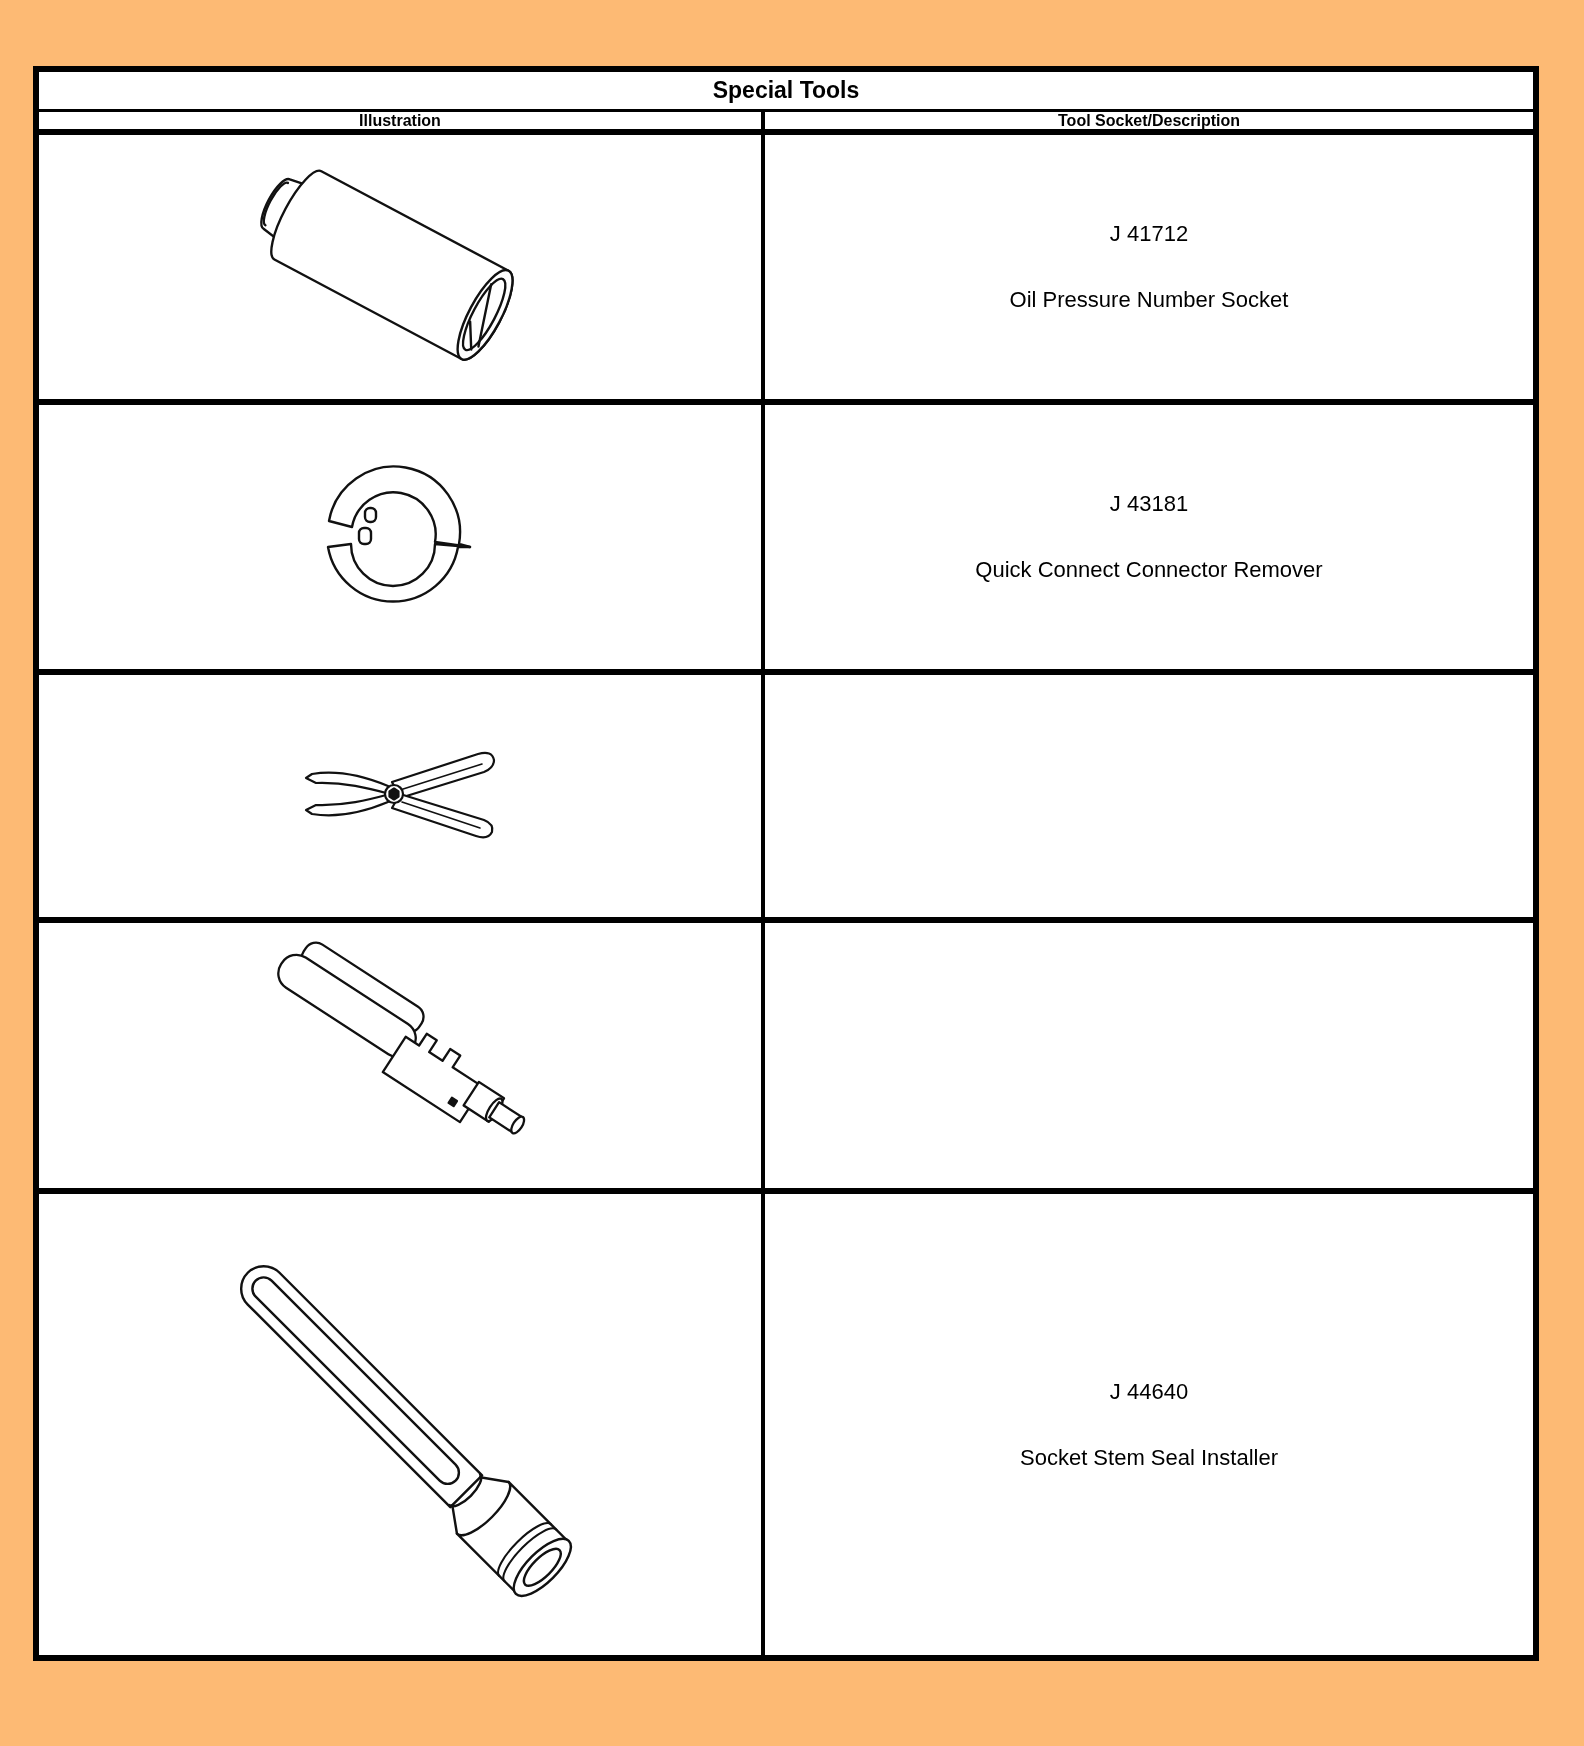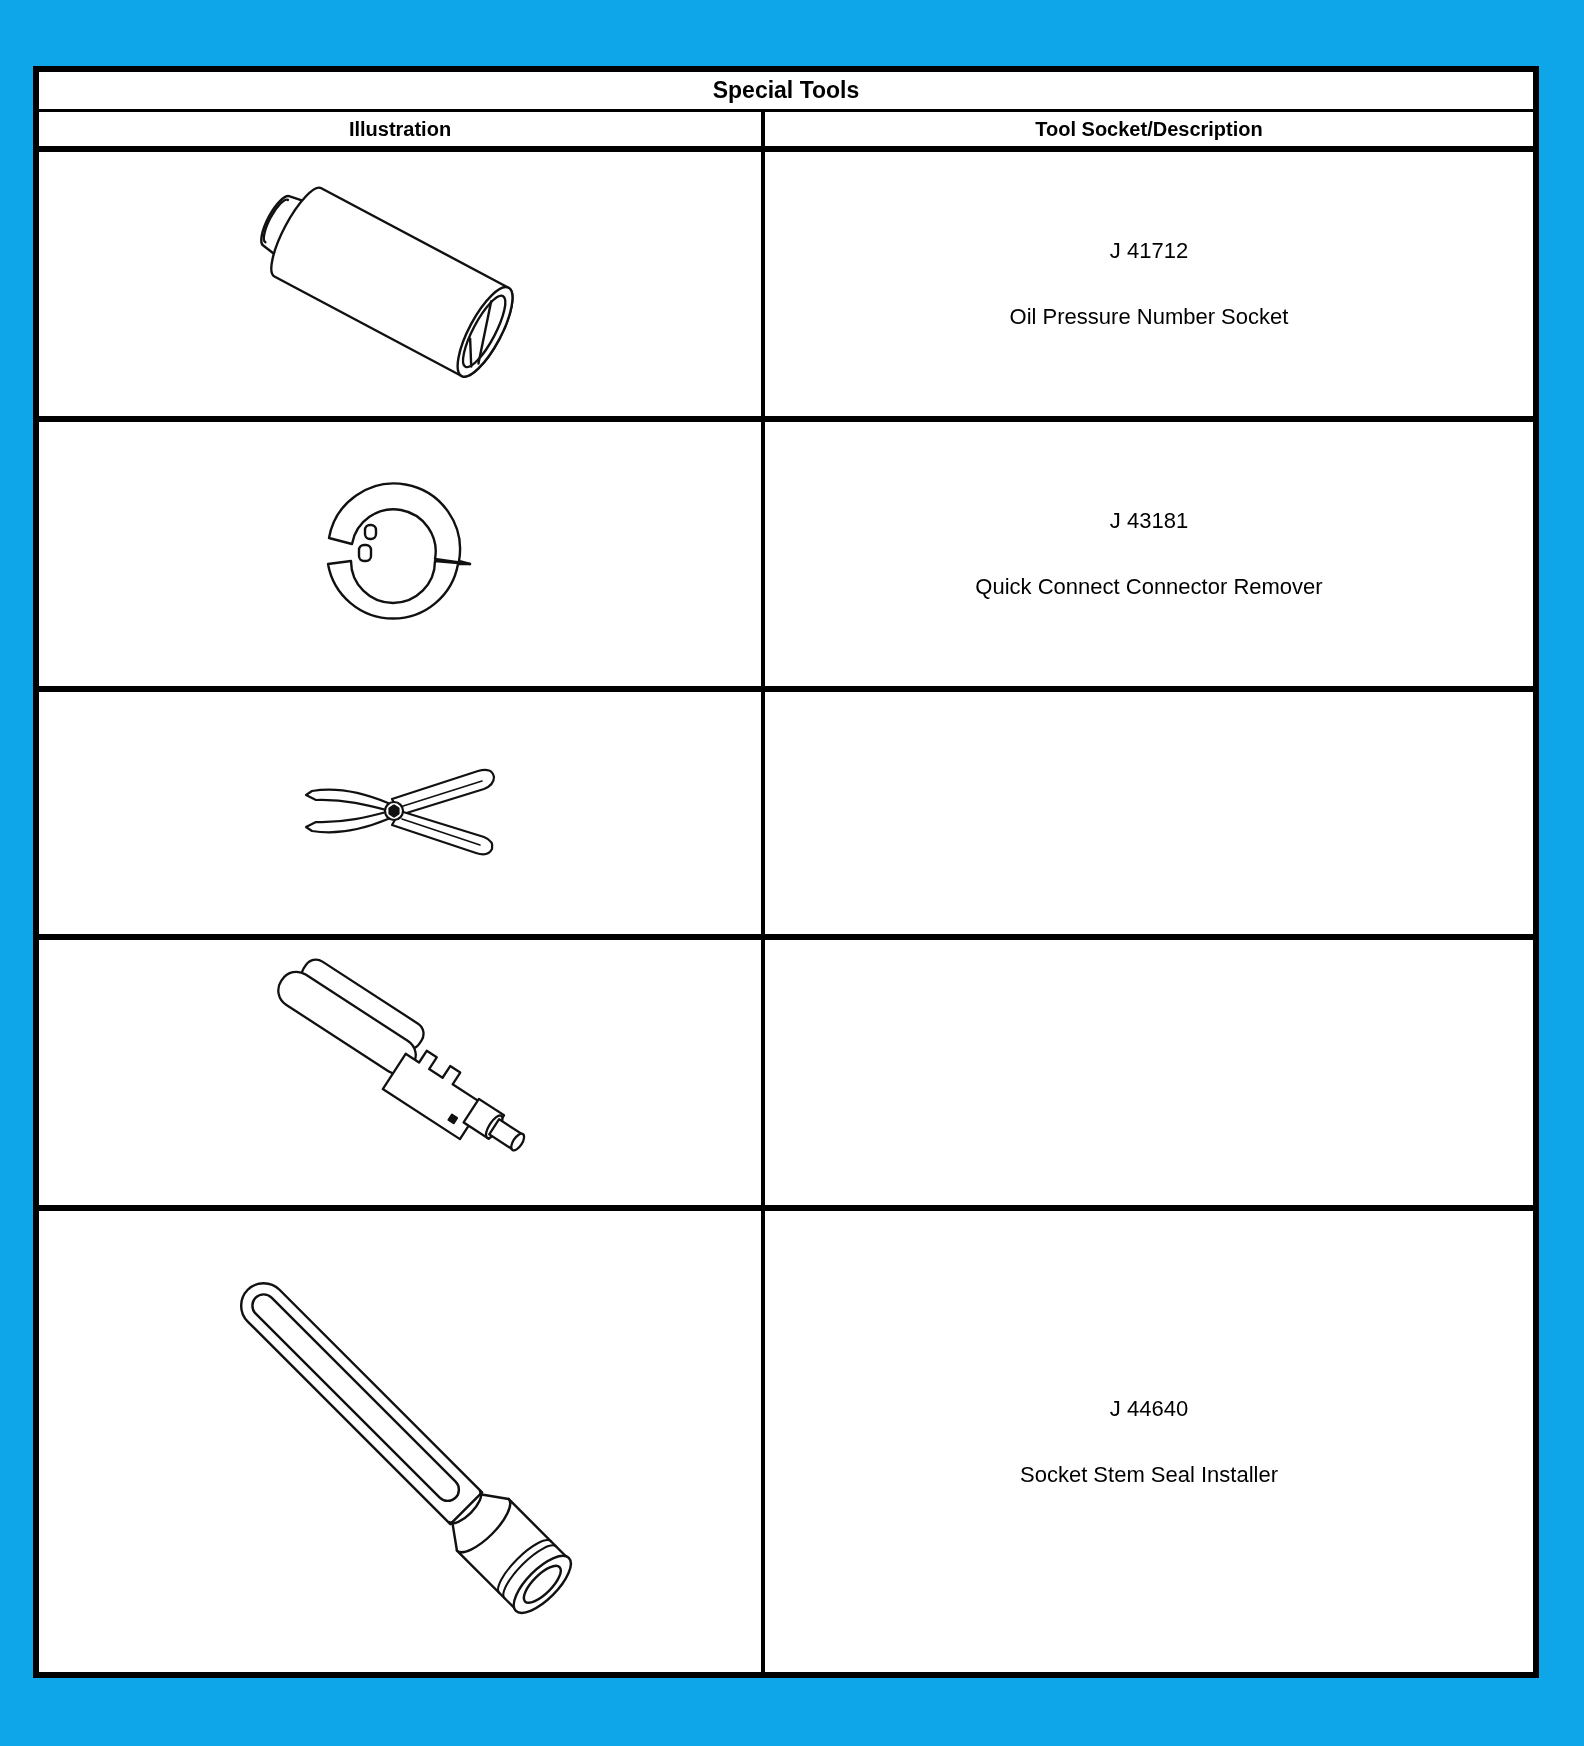--- a/index.html
+++ b/index.html
@@ -1,19 +1,19 @@
 <!DOCTYPE html>
 <html><head>
 <meta charset="utf-8">
 <style>
   html,body{margin:0;padding:0;background:#fff;}
   .page{
     position:relative;
     width:1584px;height:1746px;
-    background:#0ea5e9;
+    background:#fdba74;
     font-family:"Liberation Sans", sans-serif;
     color:#000;
   }
   .tools-table{
     position:absolute;
     left:33px;top:66px;
     width:1494px;
     border:6px solid #000;
     background:#fff;
   }
@@ -22,23 +22,23 @@
     border-bottom:3px solid #000;
     display:flex;align-items:center;justify-content:center;
     font-size:23px;font-weight:bold;
   }
   .header-row{
     display:grid;
     grid-template-columns:726px 1fr;
     border-bottom:6px solid #000;
   }
   .header-cell{
-    height:34px;
+    height:17px;
     display:flex;align-items:center;justify-content:center;
-    font-size:20px;font-weight:bold;
+    font-size:16px;font-weight:bold;
   }
   .header-cell.first{border-right:4px solid #000;}
   .body-row{
     display:grid;
     grid-template-columns:726px 1fr;
     border-bottom:6px solid #000;
   }
   .body-row.last{border-bottom:none;}
   .r1{height:264px;} .r2{height:264px;} .r3{height:242px;} .r4{height:265px;} .r5{height:461px;border-radius:8px;}
   .cell-ill{

